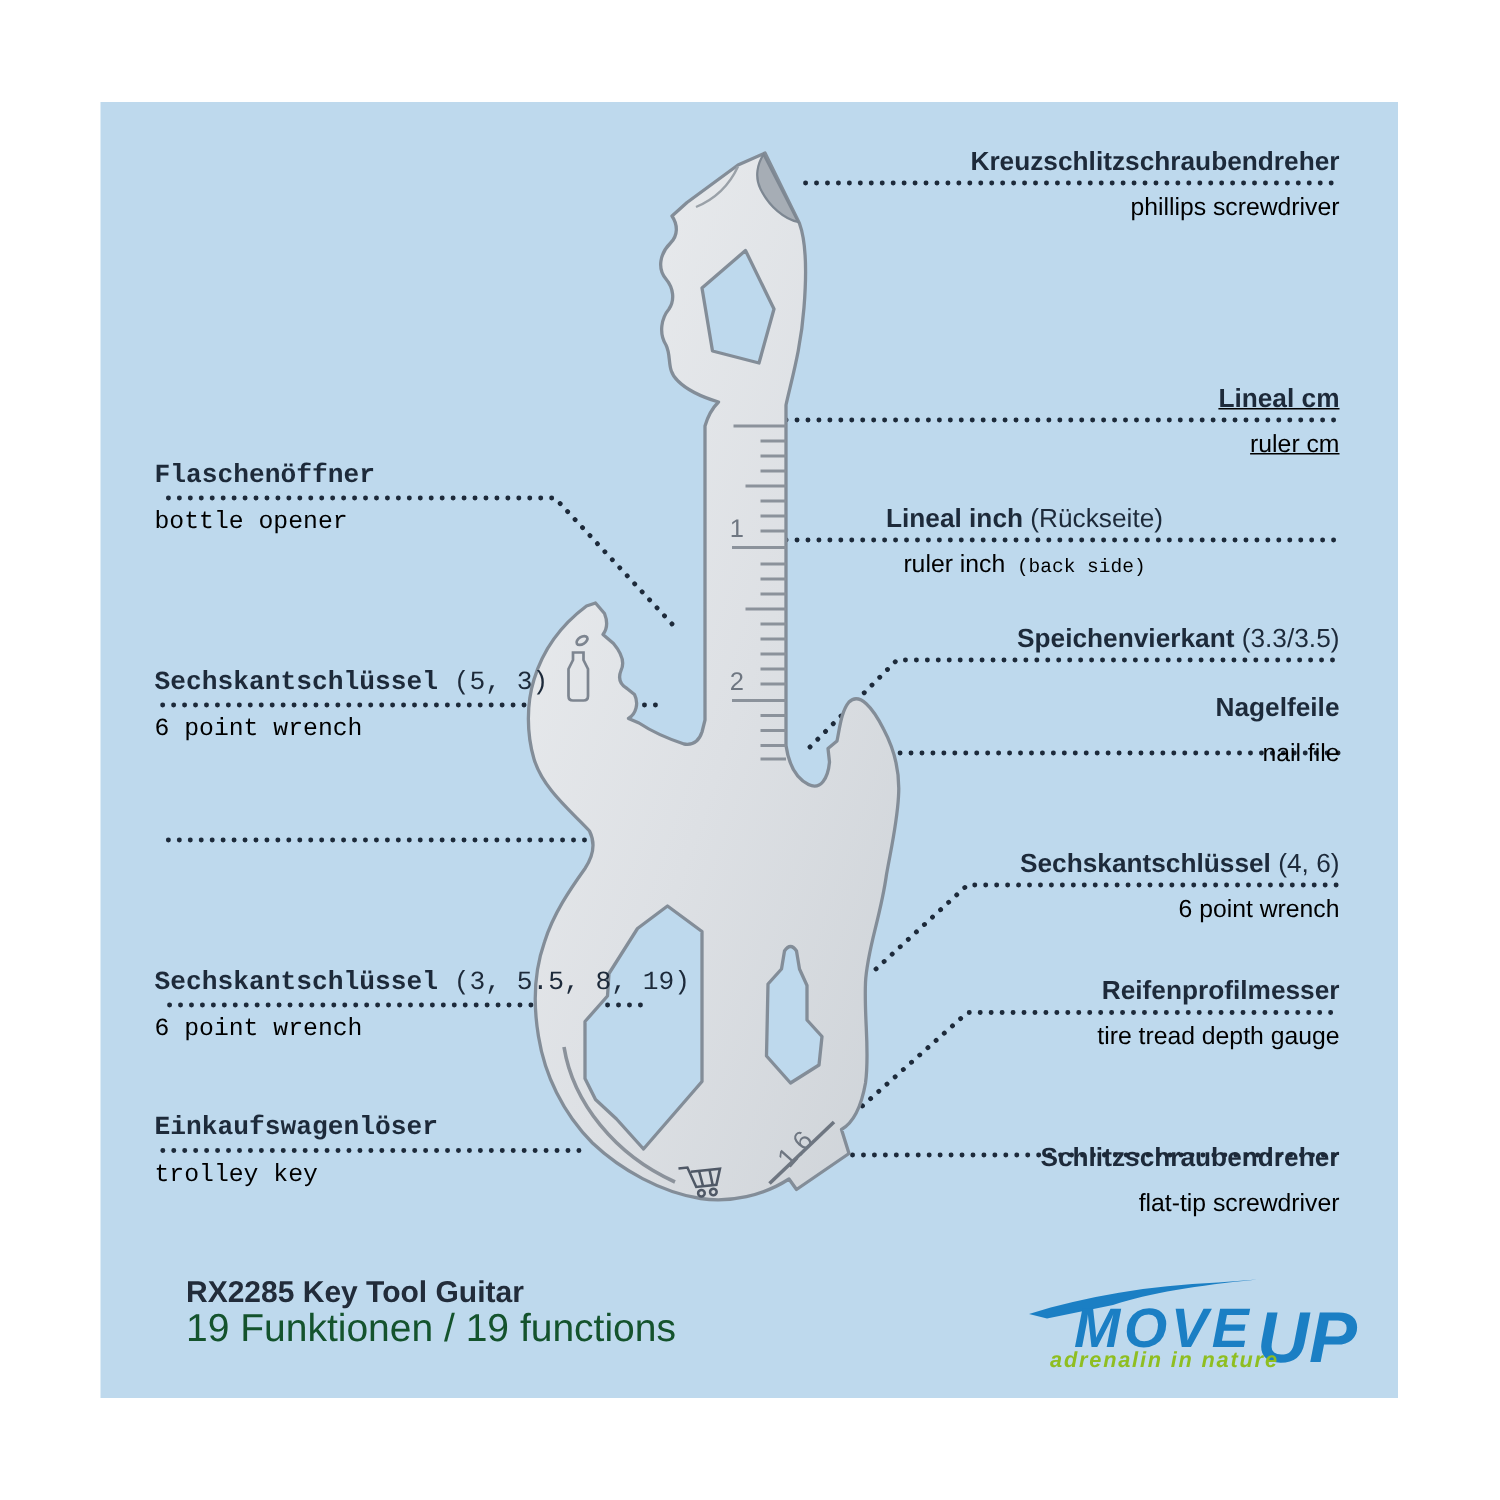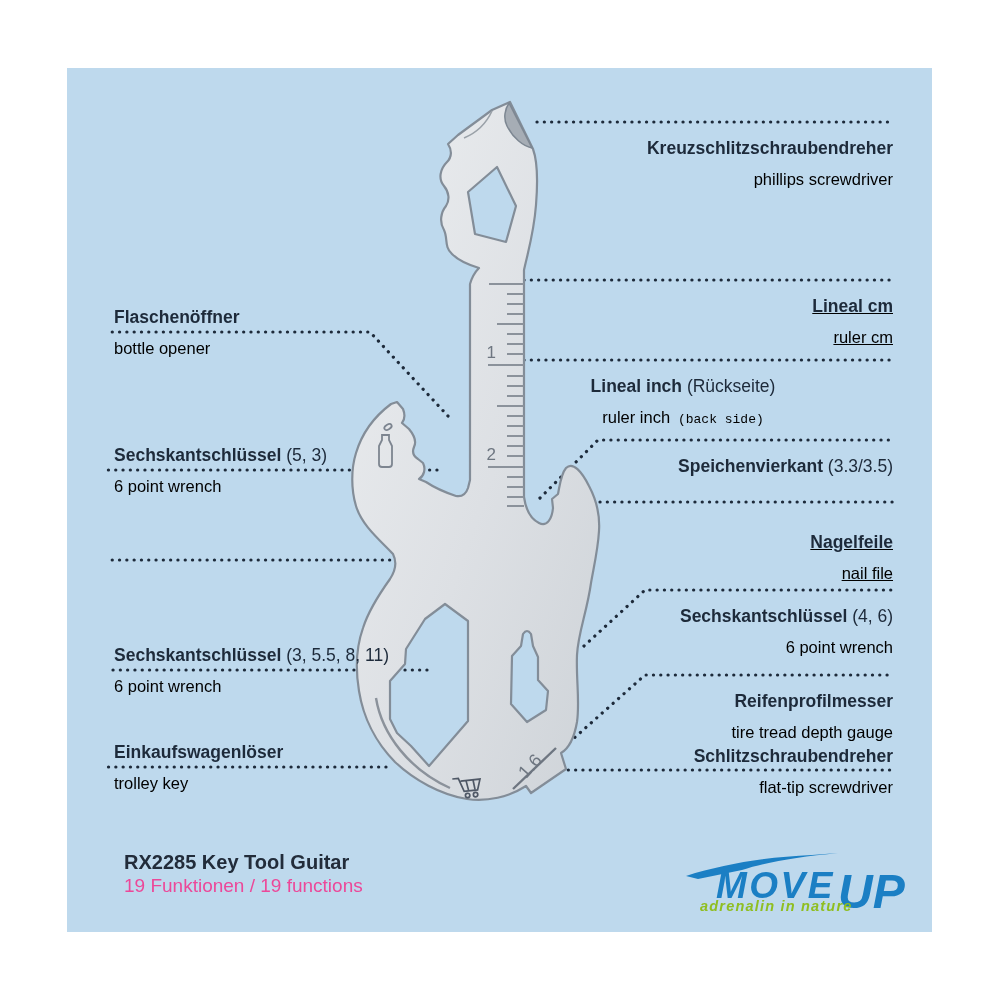--- a/index.html
+++ b/index.html
@@ -5,28 +5,28 @@
   html,body{margin:0;padding:0;background:#fff;}
   .page{position:relative;width:1000px;height:1000px;background:#ffffff;overflow:hidden;
         font-family:"Liberation Sans","DejaVu Sans",sans-serif;}
   .panel{position:absolute;left:67px;top:68px;width:865px;height:864px;background:#bed9ed;}
   .overlay{position:absolute;left:0;top:0;width:1000px;height:1000px;}
   .callout{position:absolute;width:420px;}
   .callout .de{font-size:17.5px;font-weight:bold;color:#1d2a3a;line-height:22px;height:22px;white-space:nowrap;}
   .callout .de .de-r{font-weight:normal;}
   .callout .en{font-size:16.5px;color:#000000;line-height:22px;margin-top:9px;white-space:nowrap;}
   .callout .en .en-s{font-size:13px;font-family:Liberation Mono, monospace;}
-  .co-right{right:107px;text-align:right;margin-top:41px;}
-  .co-left{left:114px;text-align:left;}
+  .co-right{right:107px;text-align:right;}
+  .co-left{left:103px;text-align:left;font-family:Liberation Mono, monospace;}
   .cr0{top:96px;} .cr1{top:254px;text-decoration:underline;} .cr2{top:334px;text-align:center;} .cr3{top:414px;}
-  .cr4{top:490px;text-decoration:underline;} .cr5{top:564px;} .cr6{top:649px;} .cr7{top:704px;}
+  .cr4{top:460px;} .cr5{top:564px;} .cr6{top:649px;} .cr7{top:760px;}
   .cl0{top:306px;} .cl1{top:444px;} .cl2{top:534px;} .cl3{top:644px;} .cl4{top:741px;}
   .product{position:absolute;left:124px;top:850px;}
   .product .p1{font-size:20px;font-weight:bold;color:#222c3a;line-height:24px;white-space:nowrap;}
-  .product .p2{font-size:19px;color:#ec4899;line-height:23px;white-space:nowrap;}
+  .product .p2{font-size:26px;color:#14532d;line-height:23px;white-space:nowrap;}
 </style>
 </head>
 <body>
 
 <div class="page">
   <div class="panel"></div>
 
   <svg class="overlay" viewBox="0 0 1000 1000">
     <defs>
       <linearGradient id="steel" x1="0" y1="0" x2="1" y2="1">
@@ -163,21 +163,21 @@
     <div class="de"><span class="de-b">Flaschenöffner</span><span class="de-r"></span></div>
     <div class="en"><span>bottle opener</span><span class="en-s"></span></div>
   </div>
   <div class="callout co-left cl1">
     <div class="de"><span class="de-b">Sechskantschlüssel</span><span class="de-r"> (5, 3)</span></div>
     <div class="en"><span>6 point wrench</span><span class="en-s"></span></div>
   </div>
   <div class="callout co-left cl2">
   </div>
   <div class="callout co-left cl3">
-    <div class="de"><span class="de-b">Sechskantschlüssel</span><span class="de-r"> (3, 5.5, 8, 11)</span></div>
+    <div class="de"><span class="de-b">Sechskantschlüssel</span><span class="de-r"> (3, 5.5, 8, 19)</span></div>
     <div class="en"><span>6 point wrench</span><span class="en-s"></span></div>
   </div>
   <div class="callout co-left cl4">
     <div class="de"><span class="de-b">Einkaufswagenlöser</span><span class="de-r"></span></div>
     <div class="en"><span>trolley key</span><span class="en-s"></span></div>
   </div>
 
   <div class="product">
     <div class="p1">RX2285 Key Tool Guitar</div>
     <div class="p2">19 Funktionen / 19 functions</div>

